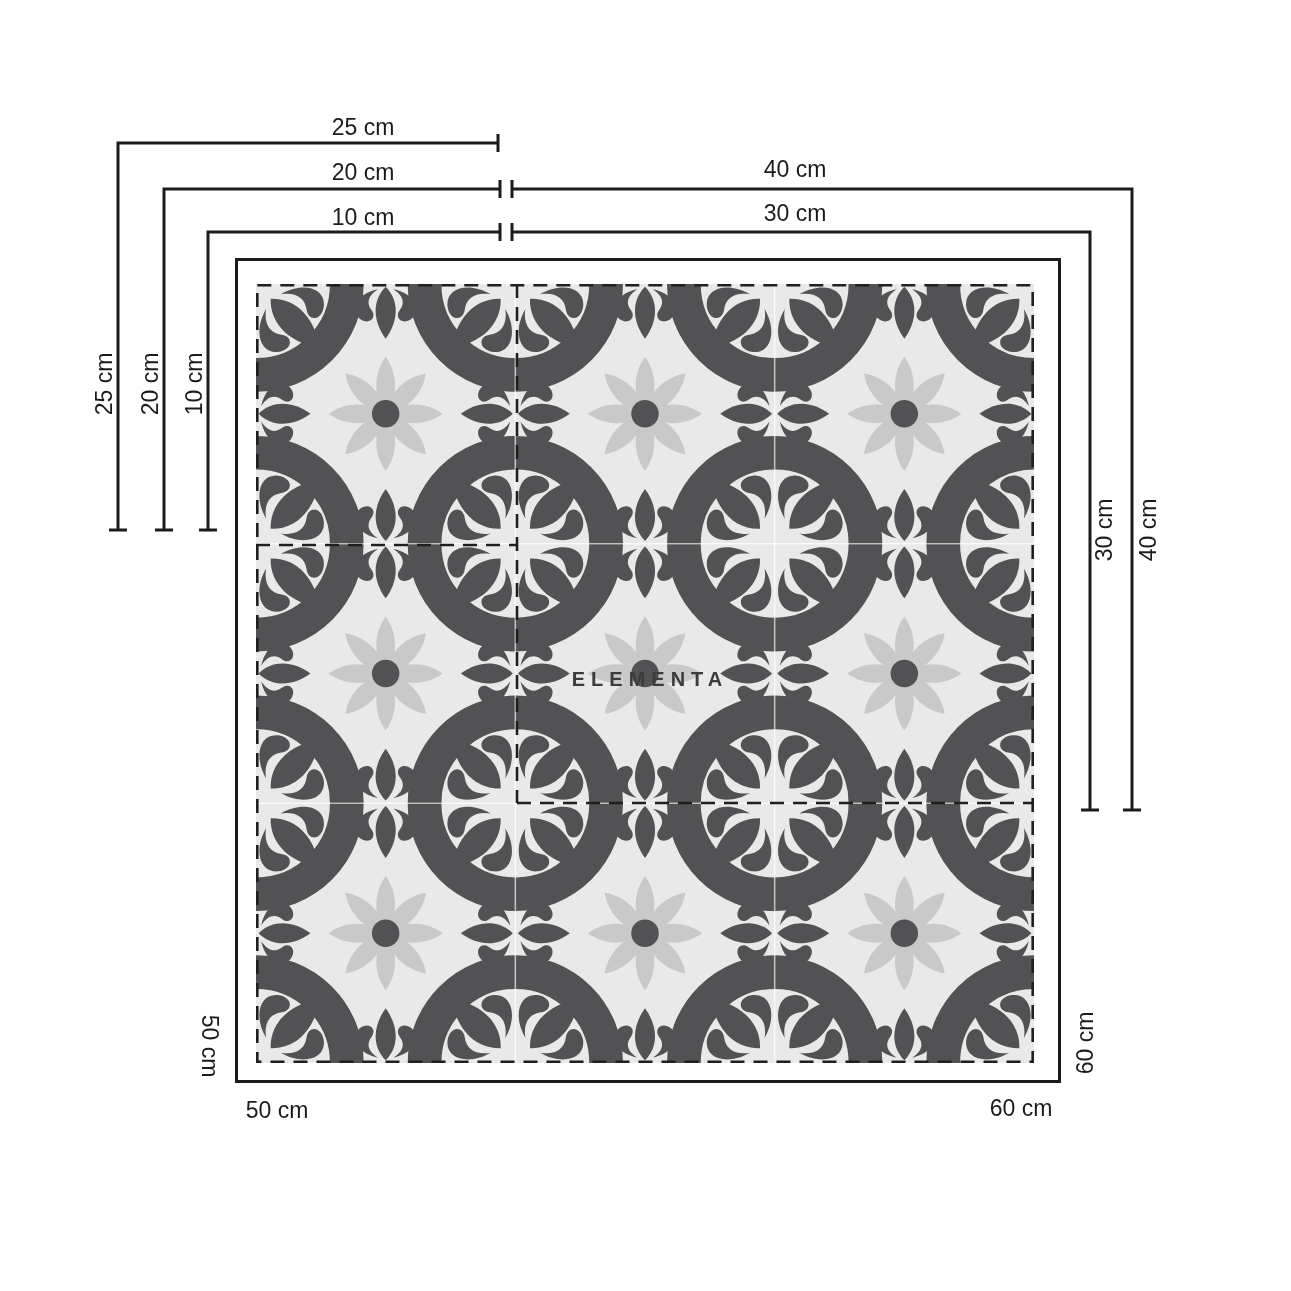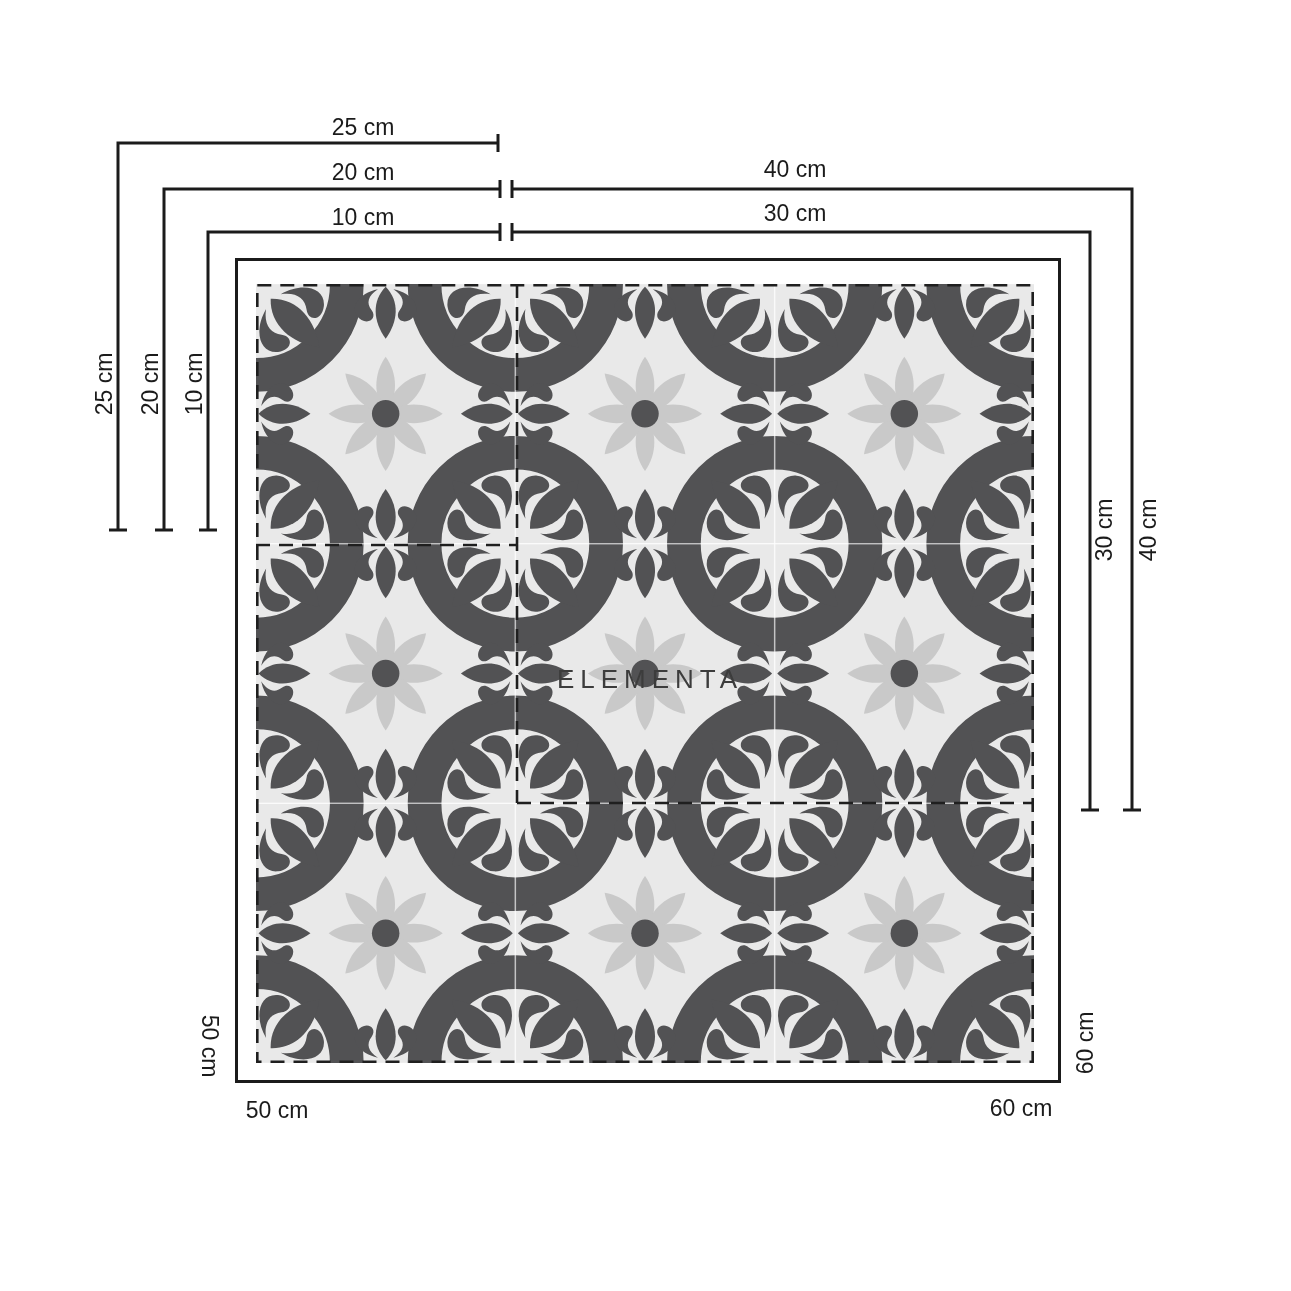--- a/index.html
+++ b/index.html
@@ -21,21 +21,21 @@
   }
   .lbl.rot-ccw{transform:translate(-50%,-50%) rotate(-90deg);}
   .lbl.rot-cw{transform:translate(-50%,-50%) rotate(90deg);}
   #frame{
     position:absolute;left:235px;top:258px;width:826px;height:825px;
     box-sizing:border-box;border:3px solid var(--line);background:var(--page-bg);
   }
   #pattern{position:absolute;left:256px;top:284px;width:778px;height:779px;}
   #watermark{
     position:absolute;left:650px;top:679px;transform:translate(-50%,-50%);
-    font-size:26px;letter-spacing:6px;font-weight:400;color:#3c3c3c;text-align:center;
+    font-size:20px;letter-spacing:6px;font-weight:700;color:#3c3c3c;text-align:center;
   }
 </style>
 </head>
 <body>
 
 <div id="stage">
 
   <svg class="lines-svg" width="1291" height="1291" viewBox="0 0 1291 1291" fill="none" stroke="var(--line)" stroke-width="3">
     <g>
       <path d="M118 530 V143 H498"></path>

